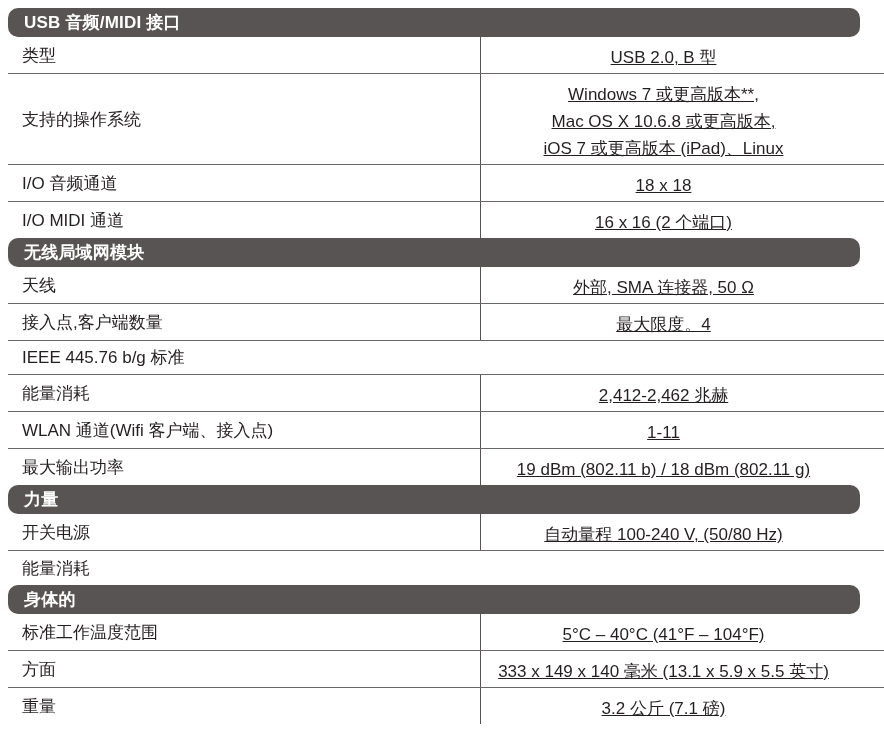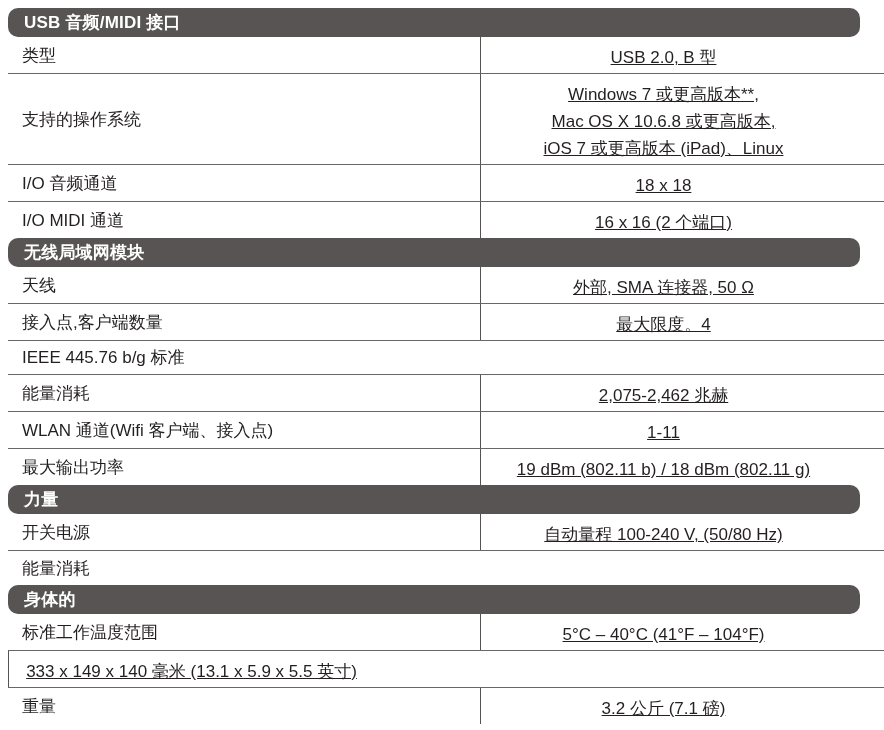--- a/index.html
+++ b/index.html
@@ -101,21 +101,21 @@
     </div>
     <div class="spec-row">
       <div class="cell-label">接入点,客户端数量</div>
       <div class="cell-value">最大限度。4</div>
     </div>
     <div class="spec-row">
       <div class="cell-label">IEEE 445.76 b/g 标准</div>
     </div>
     <div class="spec-row">
       <div class="cell-label">能量消耗</div>
-      <div class="cell-value">2,075-2,462 兆赫</div>
+      <div class="cell-value">2,412-2,462 兆赫</div>
     </div>
     <div class="spec-row">
       <div class="cell-label">WLAN 通道(Wifi 客户端、接入点)</div>
       <div class="cell-value">1-11</div>
     </div>
     <div class="spec-row last">
       <div class="cell-label">最大输出功率</div>
       <div class="cell-value">19 dBm (802.11 b) / 18 dBm (802.11 g)</div>
     </div>
     <div class="section-bar">
@@ -129,19 +129,20 @@
       <div class="cell-label">能量消耗</div>
     </div>
     <div class="section-bar">
       <span class="section-title">身体的</span>
     </div>
     <div class="spec-row">
       <div class="cell-label">标准工作温度范围</div>
       <div class="cell-value">5°C – 40°C (41°F – 104°F)</div>
     </div>
     <div class="spec-row">
+      <div class="cell-label">方面</div>
       <div class="cell-value">333 x 149 x 140 毫米 (13.1 x 5.9 x 5.5 英寸)</div>
     </div>
     <div class="spec-row last">
       <div class="cell-label">重量</div>
       <div class="cell-value">3.2 公斤 (7.1 磅)</div>
     </div>
   </div>
 
 </body></html>

